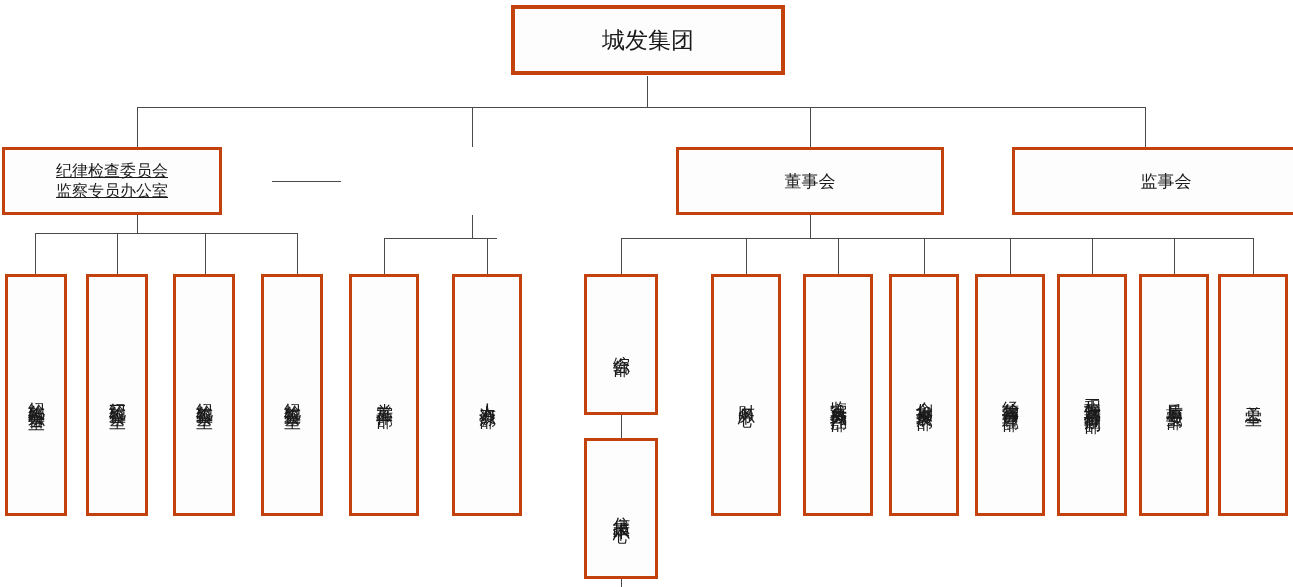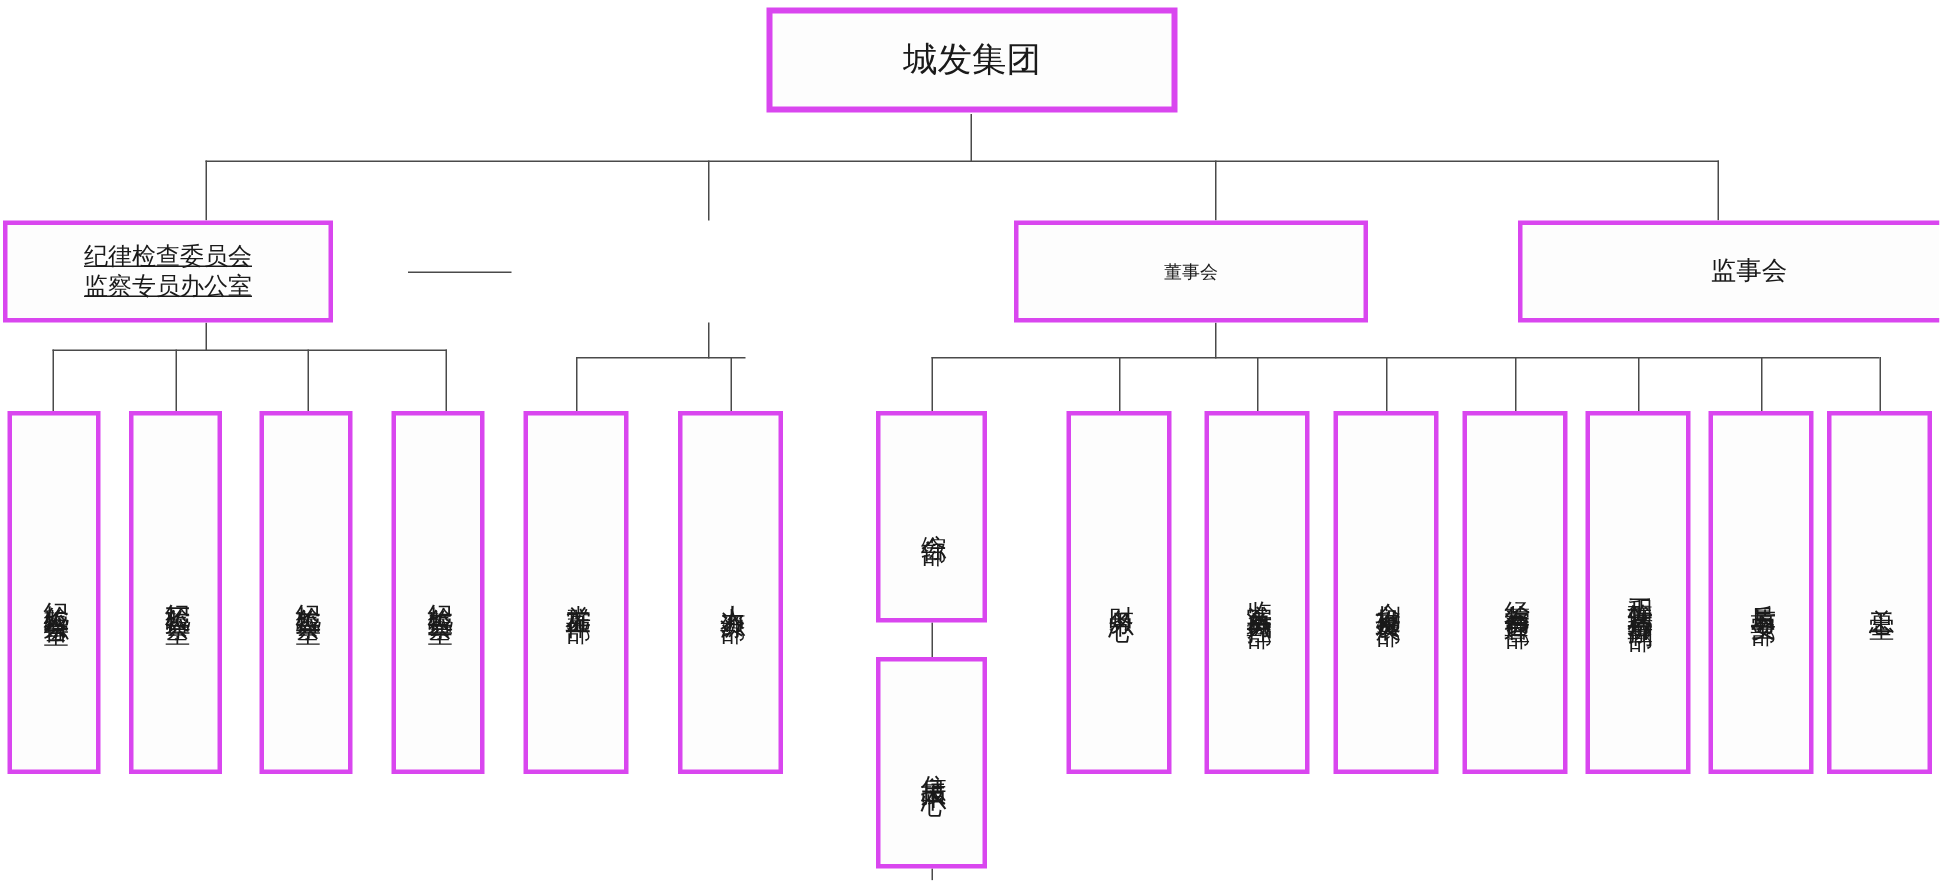--- a/index.html
+++ b/index.html
@@ -13,21 +13,21 @@
   #chart {
     position: relative;
     width: 1293px;
     height: 587px;
     overflow: hidden;
     background: #ffffff;
   }
   .node {
     position: absolute;
     box-sizing: border-box;
-    border: 3px solid #d946ef;
+    border: 3px solid #c2410c;
     background: #fdfdfd;
     display: flex;
     align-items: center;
     justify-content: center;
     text-align: center;
     color: #1a1a1a;
     z-index: 3;
   }
   .node.root {
     border-width: 4px;
@@ -96,21 +96,21 @@
   <div class="node root" style="left:511px; top:5px; width:274px; height:70px; font-size:23px;">
     <span class="label">城发集团</span>
   </div>
 
   <div class="node" style="left:2px; top:147px; width:220px; height:68px; font-size:16px;text-decoration:underline;">
     <span class="label">纪律检查委员会
 监察专员办公室</span>
   </div>
 
 
-  <div class="node" style="left:676px; top:147px; width:236px; height:68px; font-size:12px;">
+  <div class="node" style="left:676px; top:147px; width:268px; height:68px; font-size:17px;">
     <span class="label">董事会</span>
   </div>
 
   <div class="node" style="left:1012px; top:147px; width:308px; height:68px; font-size:17px;">
     <span class="label">监事会</span>
   </div>
 
   <div class="node vert" style="left:5px; top:274px; width:62px; height:242px; font-size:17px;">
     <span class="label">纪检监察综合室</span>
   </div>

